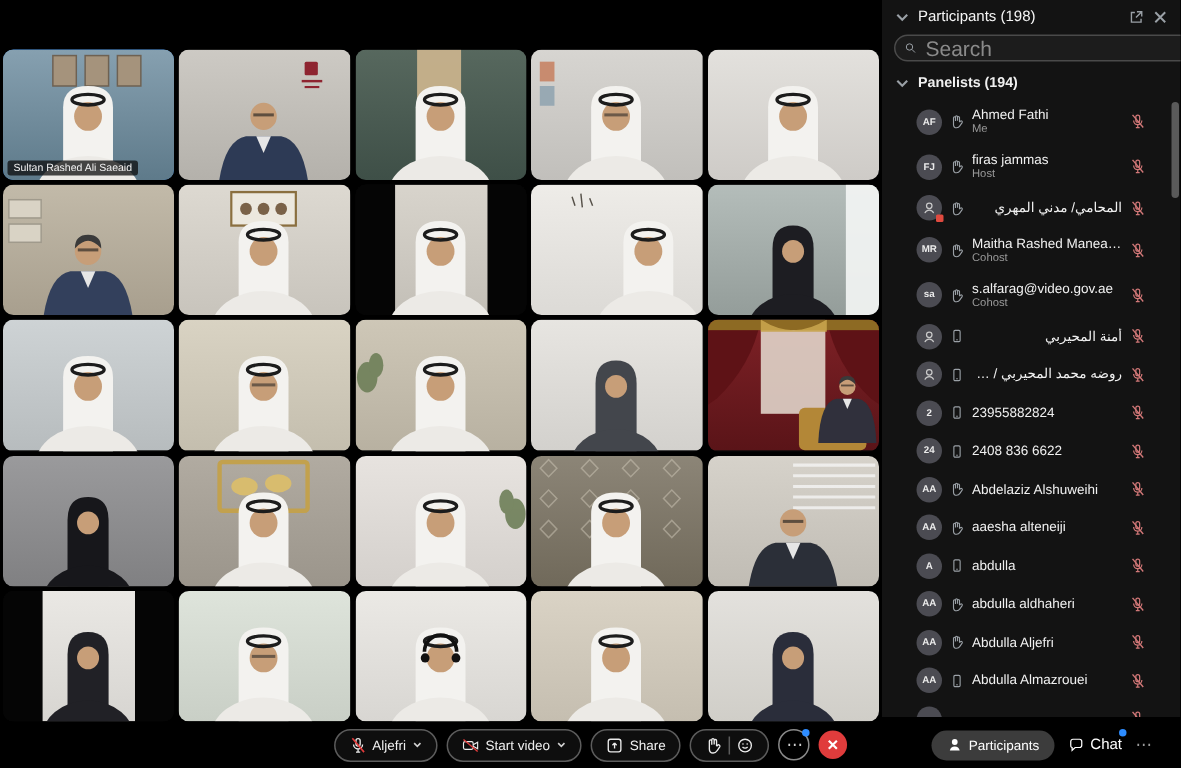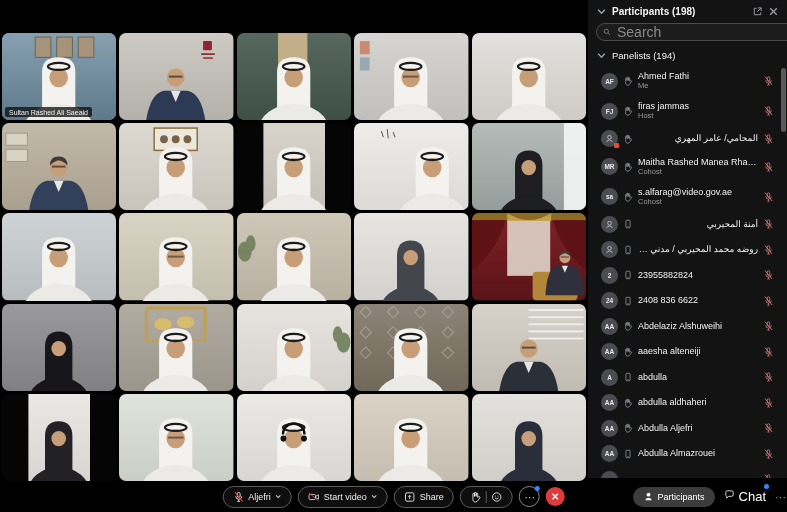--- a/index.html
+++ b/index.html
@@ -8,31 +8,31 @@
   .grid{position:absolute;left:2px;top:33px;width:584px;height:448px;display:grid;
         grid-template-columns:repeat(5,1fr);grid-template-rows:repeat(5,1fr);gap:3px}
   .tile{position:relative;border-radius:7px;overflow:hidden;background:#0a0a0a}
   .tile.active{outline:2px solid #3f8cdf;outline-offset:-2px}
   .tile svg{position:absolute;inset:0;width:100%;height:100%;display:block}
   .tile .label{position:absolute;left:3px;bottom:3px;background:rgba(12,12,12,.75);font-size:7px;
                padding:1.5px 4px;border-radius:2px;color:#f2f2f2;white-space:nowrap;max-width:92%;overflow:hidden;z-index:2}
   
   .panel{position:absolute;top:0;right:0;width:199px;height:478px;background:#131313;display:flex;flex-direction:column}
   .p-head{display:flex;align-items:center;gap:5px;padding:6px 8px 4px;flex-shrink:0}
-  .p-title{font-size:10px;font-weight:bold;flex:1;color:#f5f5f5}
+  .p-title{font-size:10px;font-weight:normal;flex:1;color:#f5f5f5}
   .icn{display:inline-flex;width:11px;height:11px;color:#9aa0a6;flex-shrink:0}
   .icn svg{width:100%;height:100%}
   .p-search{display:flex;align-items:center;gap:6px;padding:2px 8px 6px;flex-shrink:0}
   .searchbox{flex:1;display:flex;align-items:center;gap:4px;background:#1c1c1c;border:1px solid #4a4a4a;
              border-radius:9px;height:16px;padding:0 6px}
   .searchbox .icn{width:8px;height:8px}
   .searchbox input{flex:1;background:none;border:none;outline:none;color:#ddd;font-size:14px;font-family:Liberation Sans, sans-serif;min-width:0}
   .searchbox input::placeholder{color:#8a8a8a}
-  .p-section{display:flex;align-items:center;gap:5px;padding:3px 8px 5px;font-size:9.5px;font-weight:normal;color:#f0f0f0;flex-shrink:0}
-  .p-list{flex:1;overflow:hidden;padding:0 5px}
+  .p-section{display:flex;align-items:center;gap:5px;padding:3px 8px 5px;font-size:9.5px;font-weight:bold;color:#f0f0f0;flex-shrink:0}
+  .p-list{flex:1;overflow:hidden;padding:0 15px}
   .row{display:flex;align-items:center;gap:5px;padding:0 8px;height:25.5px}
   .row.tall{height:30px}
   .avatar{width:17px;height:17px;border-radius:50%;background:#4b4b52;color:#ececec;font-size:6.5px;font-weight:bold;
           display:flex;align-items:center;justify-content:center;flex-shrink:0;position:relative}
   .avatar .icn{width:11px;height:11px;color:#c9c9c9}
   .avatar .badge{position:absolute;right:-1px;bottom:-1px;width:5px;height:5px;background:#e04a3f;border-radius:1px}
   .rowicon{width:10px;height:12px;color:#9aa0a6;flex-shrink:0;display:inline-flex}
   .rowicon svg{width:100%;height:100%}
   .names{flex:1;min-width:0;display:flex;flex-direction:column;justify-content:center}
   .nm{font-size:9px;color:#f1f1f1;white-space:nowrap;overflow:hidden;text-overflow:ellipsis;line-height:1.2}
@@ -48,24 +48,24 @@
         padding:0 9px;font-size:9px;color:#f0f0f0;background:rgba(28,28,28,.5);white-space:nowrap}
   .pill .icn{width:12px;height:12px;color:#ececec}
   .chev-sm{width:7px;height:7px;color:#cfcfcf;display:inline-flex}
   .chev-sm svg{width:100%;height:100%}
   .divider{width:1px;height:12px;background:#5c5c5c}
   .roundbtn{width:19px;height:19px;border-radius:50%;display:flex;align-items:center;justify-content:center;position:relative;flex-shrink:0}
   .more{border:1.5px solid #8a8a8a;color:#cfcfcf;font-size:11px;line-height:0;letter-spacing:-1px}
   .leave{background:#e03c3c;color:#fff}
   .leave svg{width:9px;height:9px}
   .dot{position:absolute;width:5px;height:5px;border-radius:50%;background:#2d8cff;top:-1px;right:-1px}
-  .ctr-right{position:absolute;right:2px;top:50%;transform:translateY(-50%);display:flex;align-items:center;gap:9px}
+  .ctr-right{position:absolute;right:20px;top:50%;transform:translateY(-50%);display:flex;align-items:center;gap:9px}
   .ppill{display:flex;align-items:center;gap:4px;background:#3c3c3c;border-radius:12px;height:20px;padding:0 10px;font-size:9px;color:#fff}
   .ppill .icn{width:11px;height:11px;color:#fff}
-  .chatbtn{display:flex;align-items:flex-start;gap:4px;font-size:13px;position:relative;color:#fff}
+  .chatbtn{display:flex;align-items:flex-start;gap:4px;font-size:10px;position:relative;color:#fff}
   .chatbtn .icn{width:11px;height:11px;color:#fff}
   .chatbtn .dot{top:-5px;right:-3px}
   .moretxt{color:#9a9a9a;font-size:11px;line-height:0;letter-spacing:-1px}
 </style>
 </head>
 <body>
 
 <div class="grid" id="grid">
     <div class="tile active">
       <svg viewBox="0 0 117 86" preserveAspectRatio="none">
@@ -659,21 +659,21 @@
             </svg>
           </span>
           <span class="badge"></span>
         </span>
         <span class="rowicon">
           <svg viewBox="0 0 12 12">
             <path d="M3.2 6.5V3a.8.8 0 0 1 1.6 0v2.5M4.8 5.5V2.2a.8.8 0 0 1 1.6 0v3.1M6.4 5.3V2.8a.8.8 0 0 1 1.6 0v3.6M8 6.6l.8-.9a.9.9 0 0 1 1.3 1.2L8.3 9.5A3.1 3.1 0 0 1 5.7 11C4 11 3.2 9.8 3.2 8.3V6.5" fill="none" stroke="currentColor" stroke-width=".9"></path>
           </svg>
         </span>
         <span class="names">
-          <span class="nm" dir="auto">المحامي/ عامر المهري</span>
+          <span class="nm" dir="auto">المحامي/ مدني المهري</span>
         </span>
         <span class="mic">
           <svg viewBox="0 0 12 12">
             <rect x="4.6" y="1.4" width="2.8" height="5" rx="1.4" fill="none" stroke="currentColor" stroke-width=".9"></rect>
             <path d="M3 5.3a3 3 0 0 0 6 0M6 8.3v1.9M4.6 10.4h2.8" fill="none" stroke="currentColor" stroke-width=".9"></path>
             <path d="M2.2 1.2l7.8 9.2" stroke="currentColor" stroke-width="1"></path>
           </svg>
         </span>
       </div>
       <div class="row tall">

